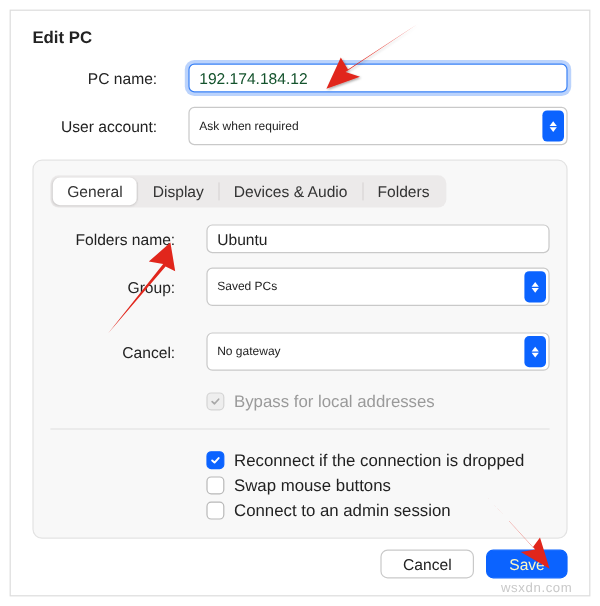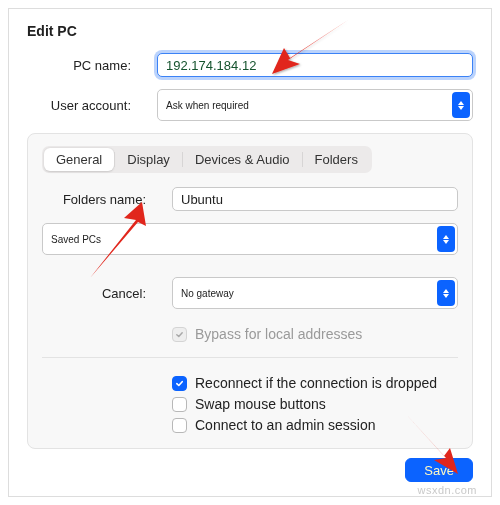--- a/index.html
+++ b/index.html
@@ -258,20 +258,21 @@
     <div class="row">
       <div class="label">Folders name:</div>
       <div class="field">
         <div class="in-white">
           <span>Ubuntu</span>
         </div>
       </div>
     </div>
 
     <div class="row">
+      <div class="label">Group:</div>
       <div class="field">
         <div class="select">
           <span>Saved PCs</span>
           <span class="caps">
             <span class="tri-up"></span>
               <span class="tri-down"></span>
           </span>
         </div>
       </div>
     </div>
@@ -325,20 +326,21 @@
         <div class="checkbox-row">
           <span class="cb"></span>
           <span class="cbl">Connect to an admin session</span>
         </div>
       </div>
     </div>
 
   </div>
 
   <div class="footer">
+    <div class="btn">Cancel</div>
     <div class="btn primary">Save</div>
   </div>
 
   <div class="watermark">wsxdn.com</div>
 </div>
 
 <svg class="arrow" style="left:260px;top:18px" width="90" height="60" viewBox="0 0 90 60">
   <defs>
       <filter id="s1" x="-20%" y="-20%" width="140%" height="140%">
         <feDropShadow dx="1" dy="1" stdDeviation="1" flood-opacity=".35"></feDropShadow>

